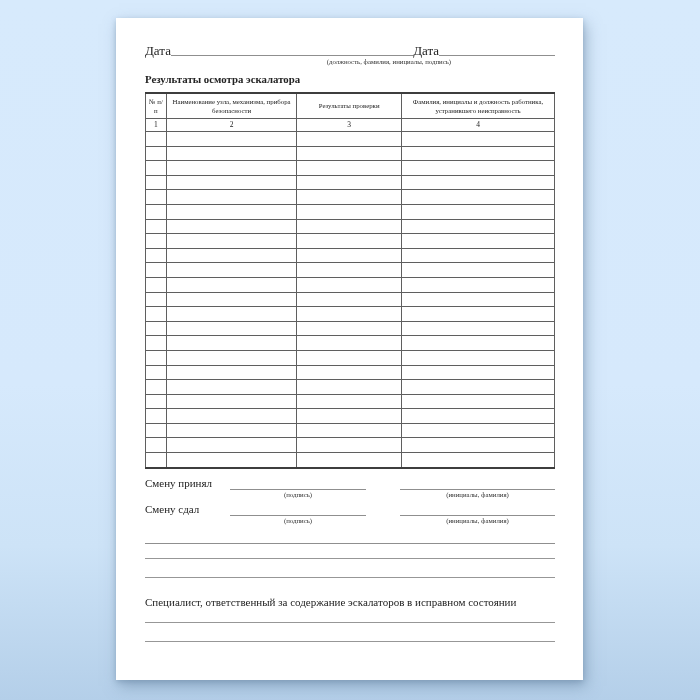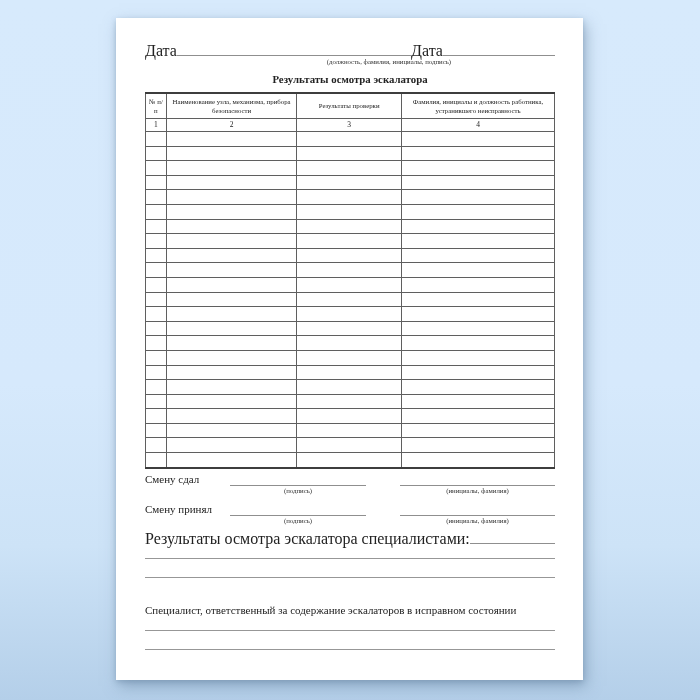--- a/index.html
+++ b/index.html
@@ -22,21 +22,21 @@
     width: 467px;
     height: 662px;
     background: #ffffff;
     box-shadow: 3px 6px 14px rgba(96, 125, 155, 0.5), 0 2px 5px rgba(96, 125, 155, 0.35);
     box-sizing: border-box;
     padding: 26px 28px 0 29px;
   }
   .line-row {
     display: flex;
     align-items: center;
-    font-size: 16px;
+    font-size: 13px;
     line-height: 13px;
     white-space: nowrap;
   }
   .fill {
     flex: 1;
     border-bottom: 1px solid #8f8f8f;
     height: 11px;
     margin-bottom: 1px;
   }
   .fill-date { flex: 2.09; }
@@ -45,21 +45,21 @@
   .hint-row {
     margin-left: 38%;
     width: 43%;
     text-align: center;
     font-size: 6.8px;
     line-height: 9px;
     color: #333;
   }
   .section-title {
     margin-top: 6px;
-    text-align: center;
+    text-align: left;
     font-size: 10.8px;
     font-weight: bold;
     line-height: 14px;
   }
   table.inspection {
     width: 100%;
     margin-top: 6px;
     border-collapse: collapse;
     border: 1px solid #3d3d3d;
     border-top-width: 2px;
@@ -121,21 +121,21 @@
   .sig-caption.b { grid-column: 4; }
 
   .row-specialists { margin-top: 7px; }
   .blank-line {
     border-bottom: 1px solid #979797;
     height: 0;
   }
   .bl-1 { margin-top: 13px; }
   .bl-2 { margin-top: 18px; }
   .responsible {
-    margin-top: 26px;
+    margin-top: 18px;
     font-size: 11px;
     line-height: 13px;
   }
 </style>
 </head>
 <body>
 
 <div class="paper">
 
   <div class="line-row">
@@ -303,38 +303,37 @@
         </tr>
         <tr class="empty">
           <td></td>
           <td></td>
           <td></td>
           <td></td>
         </tr>
       </tbody>
   </table>
 
+  <div class="sig-grid first">
+    <span class="sig-label">Смену принял</span>
+    <span class="sig-line a"></span>
+    <span class="sig-line b"></span>
+    <span class="sig-caption a">(подпись)</span>
+    <span class="sig-caption b">(инициалы, фамилия)</span>
+  </div>
+
   <div class="sig-grid second">
     <span class="sig-label">Смену сдал</span>
     <span class="sig-line a"></span>
     <span class="sig-line b"></span>
     <span class="sig-caption a">(подпись)</span>
     <span class="sig-caption b">(инициалы, фамилия)</span>
   </div>
 
-  <div class="sig-grid first">
-    <span class="sig-label">Смену принял</span>
-    <span class="sig-line a"></span>
-    <span class="sig-line b"></span>
-    <span class="sig-caption a">(подпись)</span>
-    <span class="sig-caption b">(инициалы, фамилия)</span>
-  </div>
-
   <div class="line-row row-specialists">
-    <span>Результаты осмотра эскалатора специалистами:</span>
     <span class="fill"></span>
   </div>
 
   <div class="blank-line bl-1"></div>
   <div class="blank-line bl-2"></div>
 
   <div class="responsible">Специалист, ответственный за содержание эскалаторов в исправном состоянии</div>
 
   <div class="blank-line bl-1"></div>
   <div class="blank-line bl-2"></div>

